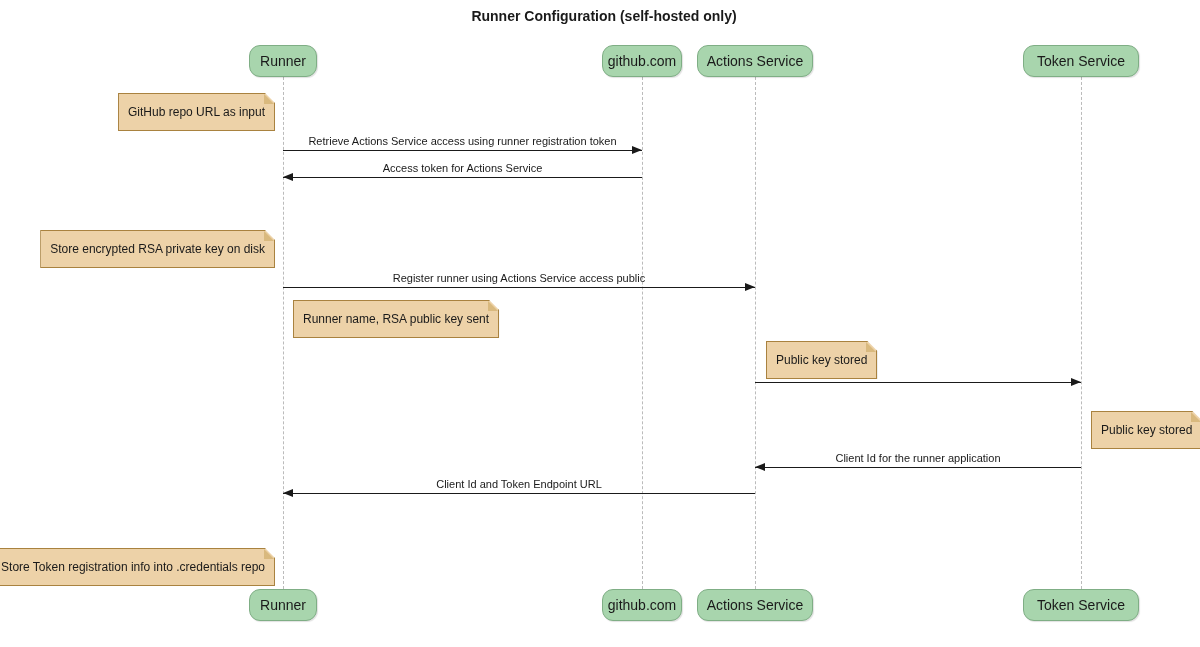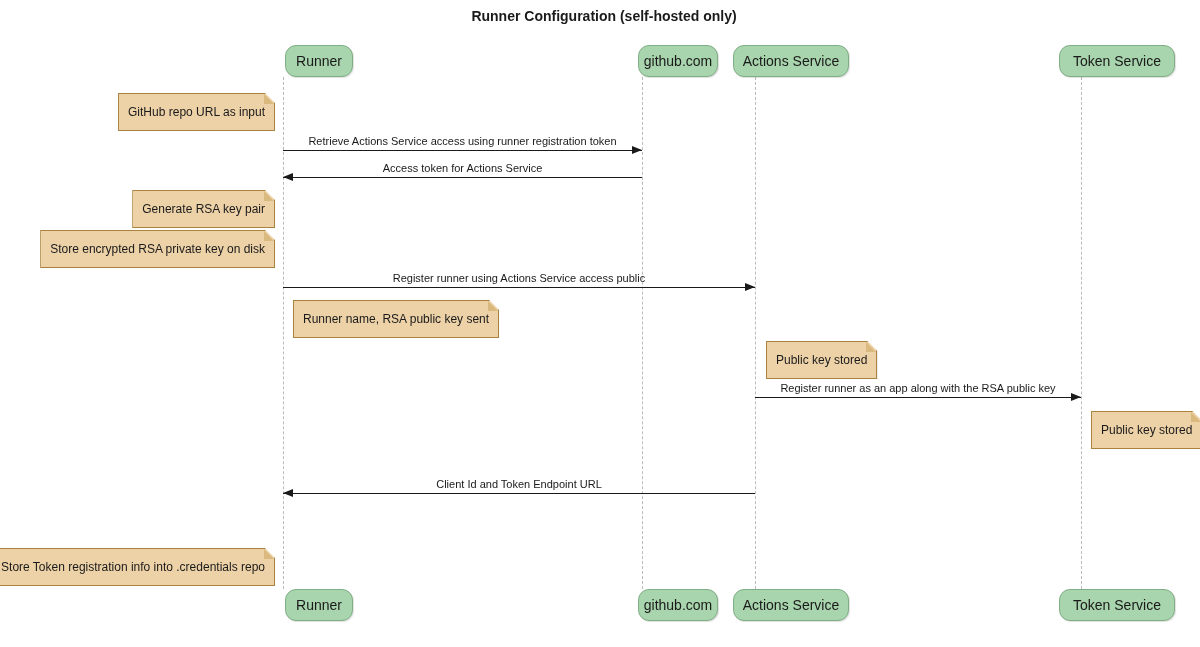--- a/index.html
+++ b/index.html
@@ -46,21 +46,20 @@
     height: 32px;
     background: var(--participant-fill);
     border: 1.5px solid var(--participant-border);
     border-radius: 11px;
     display: flex;
     align-items: center;
     justify-content: center;
     font-size: 14px;
     white-space: nowrap;
     box-shadow: 1px 1px 1px rgba(0,0,0,0.12);
-    margin-left: 36px;
   }
   .message {
     position: absolute;
   }
   .msg-label {
     font-size: 11px;
     line-height: 13px;
     text-align: center;
     white-space: nowrap;
     margin-bottom: 2px;
@@ -141,31 +140,33 @@
     <div class="msg-label">Access token for Actions Service</div>
     <div class="msg-line"></div>
   </div>
 
   <div class="message dir-right" style="left:283px; top:272px; width:472px">
     <div class="msg-label">Register runner using Actions Service access public</div>
     <div class="msg-line"></div>
   </div>
 
   <div class="message dir-right" style="left:755px; top:382px; width:326px">
-    <div class="msg-label">Register runner as an app along with the RSA public key</div>
     <div class="msg-line"></div>
   </div>
 
+  <div class="message dir-left" style="left:755px; top:452px; width:326px">
+    <div class="msg-label">Client Id for the runner application</div>
+    <div class="msg-line"></div>
+  </div>
 
   <div class="message dir-left" style="left:283px; top:478px; width:472px">
     <div class="msg-label">Client Id and Token Endpoint URL</div>
     <div class="msg-line"></div>
   </div>
 
   <div class="note" style="right:925px; top:93px">GitHub repo URL as input</div>
-  <div class="note" style="right:925px; top:190px">Generate RSA key pair</div>
   <div class="note" style="right:925px; top:230px">Store encrypted RSA private key on disk</div>
   <div class="note" style="left:293px;  top:300px">Runner name, RSA public key sent</div>
   <div class="note" style="left:766px;  top:341px">Public key stored</div>
   <div class="note" style="left:1091px; top:411px">Public key stored</div>
   <div class="note" style="right:925px; top:548px">Store Token registration info into .credentials repo</div>
 
 </div>
 
 </body></html>

